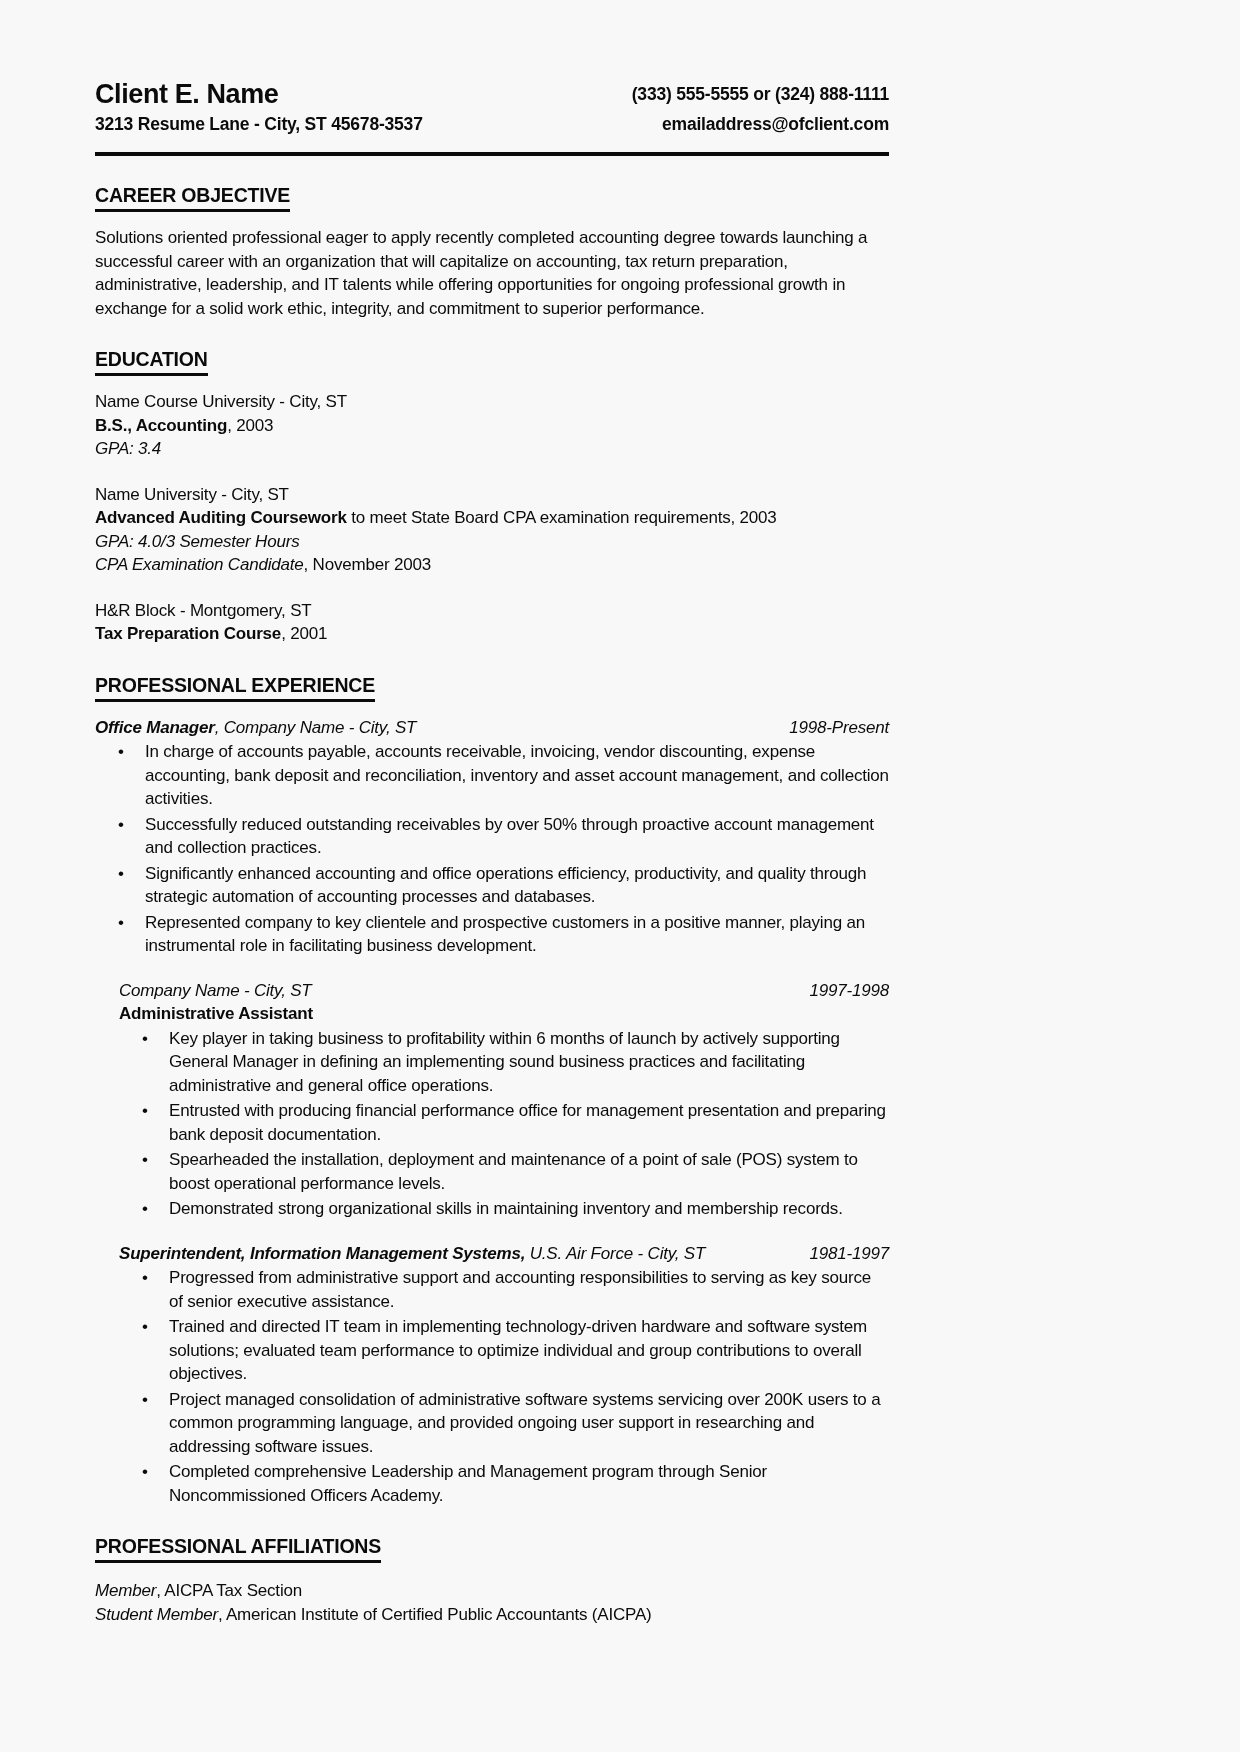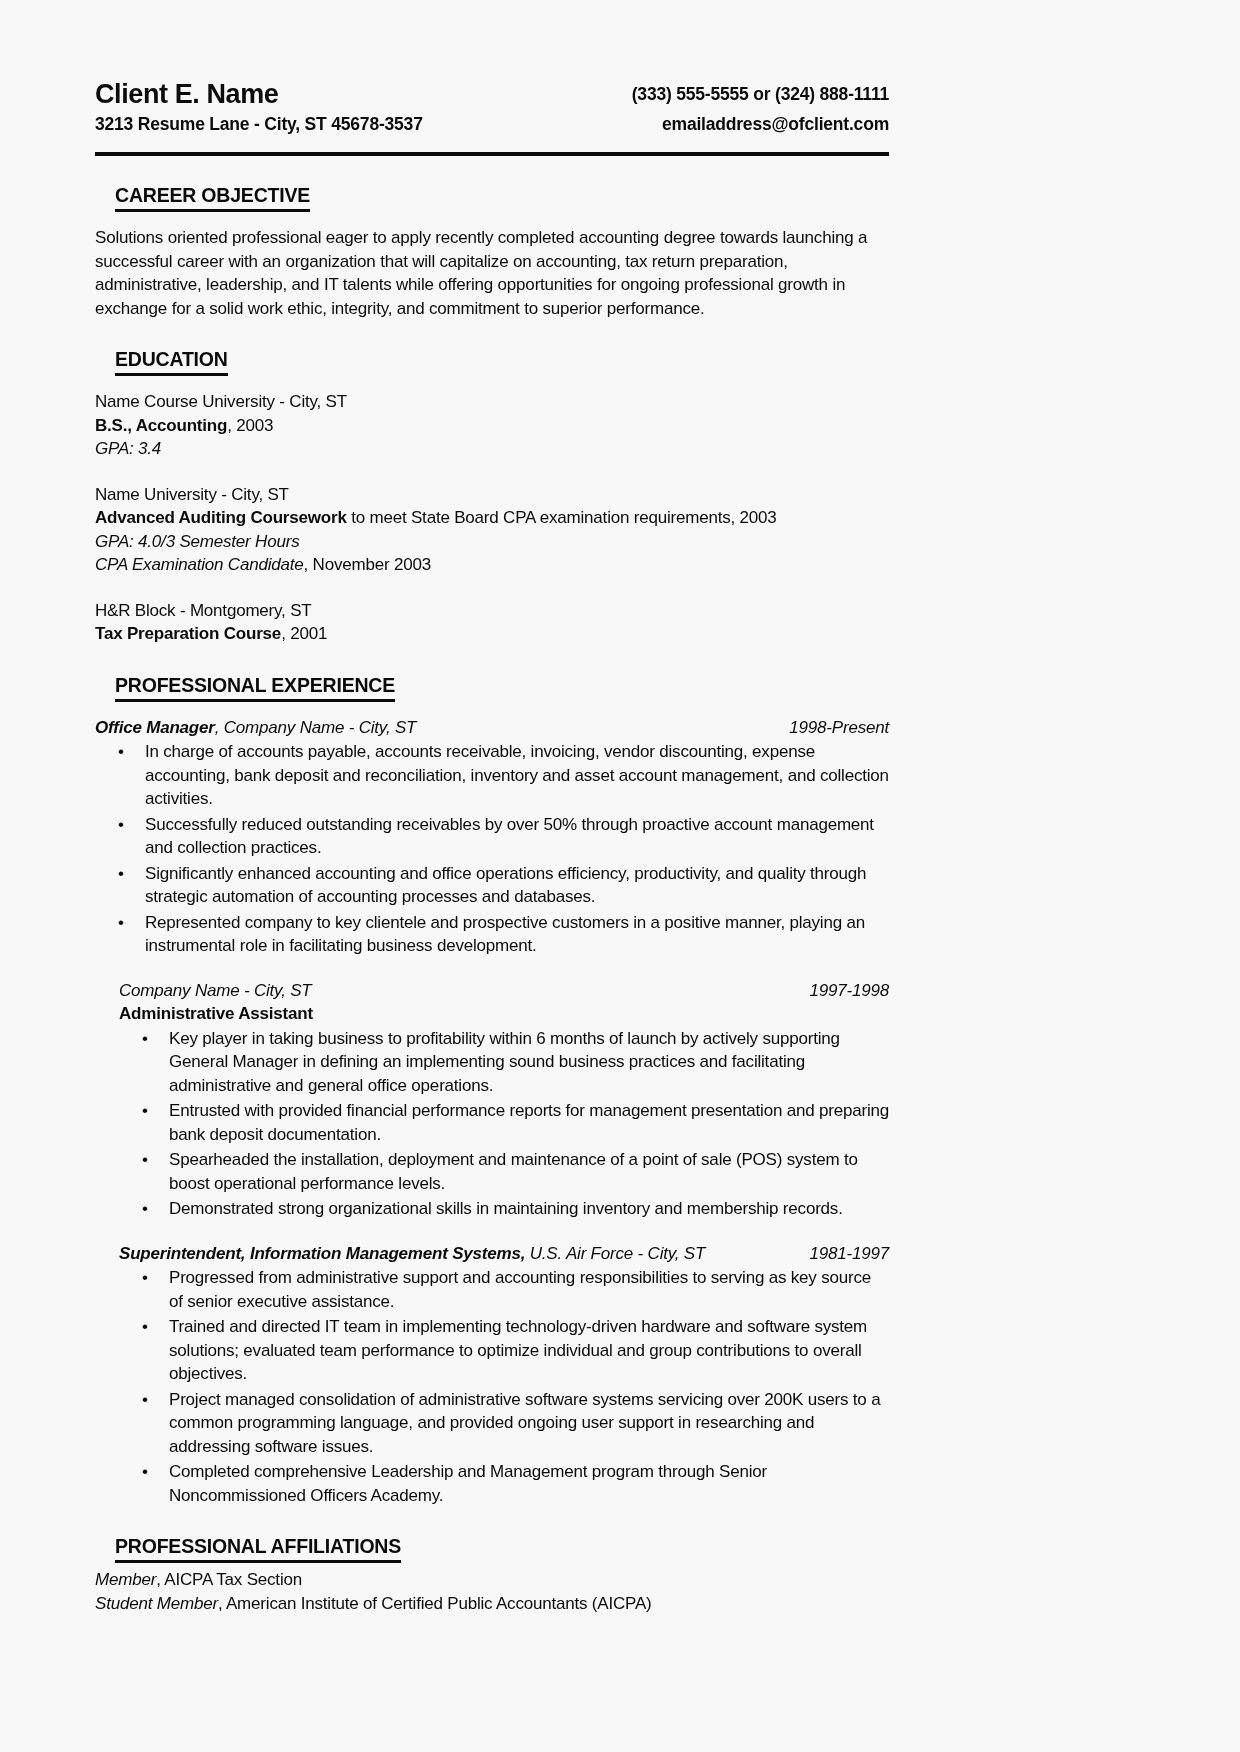--- a/index.html
+++ b/index.html
@@ -37,21 +37,20 @@
     margin: 27px 0 0 0;
     font-size: 19.5px;
     line-height: 24px;
     font-weight: bold;
     letter-spacing: -0.2px;
   }
   h2 > span {
     display: inline-block;
     border-bottom: 3px solid #0b0b0b;
     padding-bottom: 2px;
-    margin-left: 20px;
   }
 
   p.body-text { margin: 14px 0 0 0; max-width: 1015px; }
 
   
   .edu-entry { margin-top: 14px; }
   .edu-entry + .edu-entry { margin-top: 22px; }
   .edu-entry div { min-height: 23.5px; }
 
   
@@ -62,21 +61,21 @@
   ul.bullets { list-style: none; margin: 1px 0 0 0; padding: 0; max-width: 1015px; }
   ul.bullets li { position: relative; padding-left: 50px; margin-bottom: 2px; }
   ul.bullets li::before {
     content: "\2022";
     position: absolute;
     left: 23px;
     top: 0;
   }
 
   
-  .affil { margin-top: 5px; }
+  .affil { margin-top: 16px; }
   .affil div { min-height: 23.5px; }
 </style>
 </head>
 <body>
 
 <div class="page">
 
   <header class="hdr">
     <div class="hdr-left">
       <div class="hdr-name">Client E. Name</div>
@@ -134,21 +133,21 @@
     </div>
 
     <div class="job">
       <div class="job-head">
         <div>Company Name - City, ST</div>
         <div class="job-dates">1997-1998</div>
       </div>
       <div class="b">Administrative Assistant</div>
       <ul class="bullets">
           <li>Key player in taking business to profitability within 6 months of launch by actively supporting General Manager in defining an implementing sound business practices and facilitating administrative and general office operations.</li>
-          <li>Entrusted with provided financial performance reports for management presentation and preparing bank deposit documentation.</li>
+          <li>Entrusted with producing financial performance office for management presentation and preparing bank deposit documentation.</li>
           <li>Spearheaded the installation, deployment and maintenance of a point of sale (POS) system to boost operational performance levels.</li>
           <li>Demonstrated strong organizational skills in maintaining inventory and membership records.</li>
         </ul>
     </div>
 
     <div class="job">
       <div class="job-head">
         <div><span class="b">Superintendent, Information Management Systems,</span><span> U.S. Air Force - City, ST</span></div>
         <div class="job-dates">1981-1997</div>
       </div>

